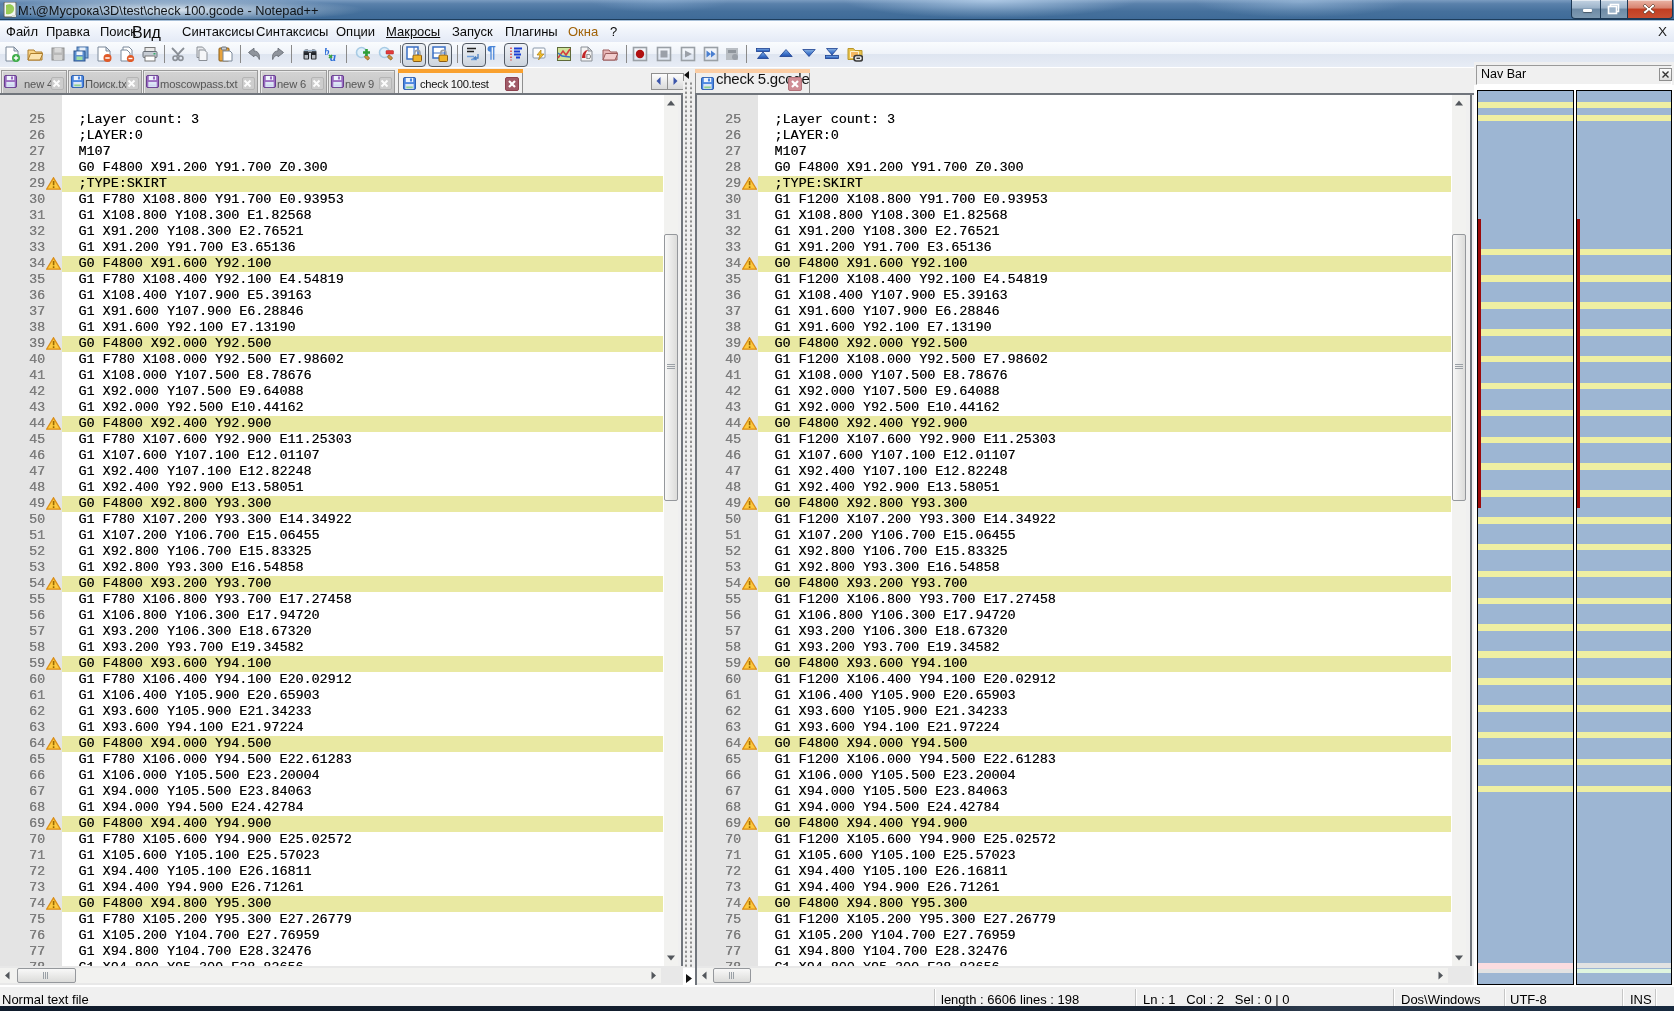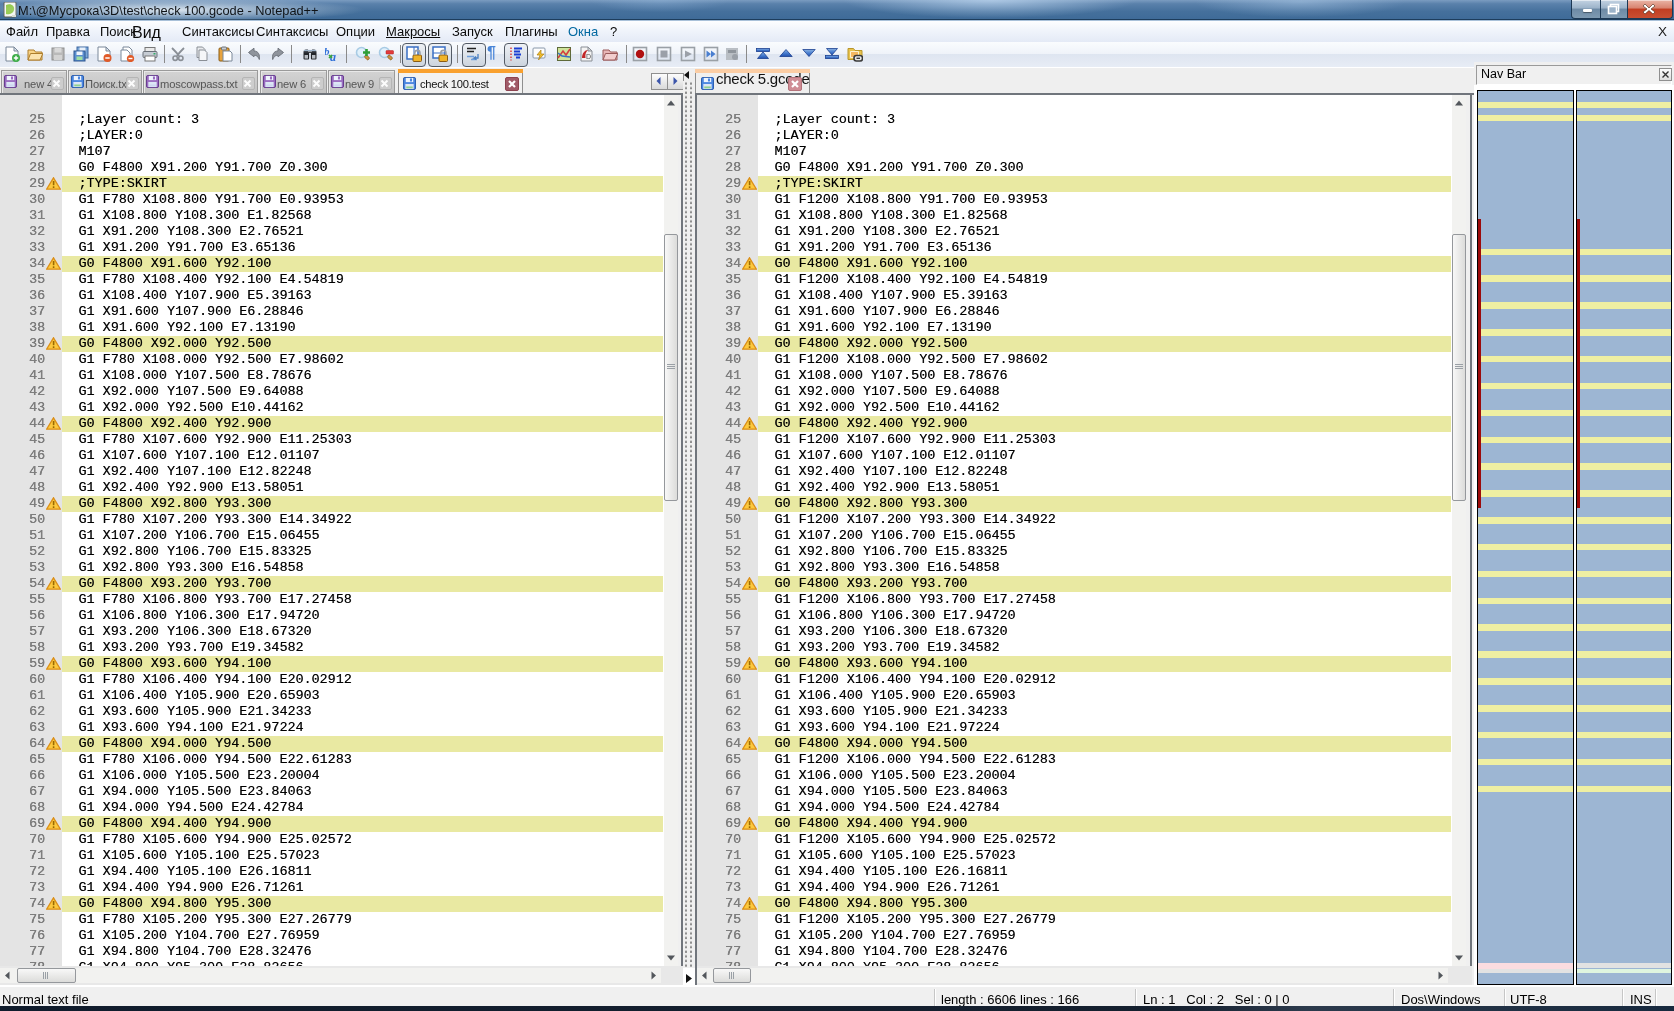--- a/index.html
+++ b/index.html
@@ -45,21 +45,21 @@
 <div class="abs" style="left:6px;top:24px;font-size:13px;color:#0a0a0a;">Файл</div>
 <div class="abs" style="left:46px;top:24px;font-size:13px;color:#0a0a0a;">Правка</div>
 <div class="abs" style="left:100px;top:24px;font-size:13px;color:#0a0a0a;">Поиск</div>
 <div class="abs" style="left:132px;top:24px;font-size:16px;color:#0a0a0a;">Вид</div>
 <div class="abs" style="left:182px;top:24px;font-size:13px;color:#0a0a0a;">Синтаксисы</div>
 <div class="abs" style="left:256px;top:24px;font-size:13px;color:#0a0a0a;">Синтаксисы</div>
 <div class="abs" style="left:336px;top:24px;font-size:13px;color:#0a0a0a;">Опции</div>
 <div class="abs" style="left:386px;top:24px;font-size:13px;color:#0a0a0a;text-decoration:underline;">Макросы</div>
 <div class="abs" style="left:452px;top:24px;font-size:13px;color:#0a0a0a;">Запуск</div>
 <div class="abs" style="left:505px;top:24px;font-size:13px;color:#0a0a0a;">Плагины</div>
-<div class="abs" style="left:568px;top:24px;font-size:13px;color:#0369a1;">Окна</div>
+<div class="abs" style="left:568px;top:24px;font-size:13px;color:#a16207;">Окна</div>
 <div class="abs" style="left:610px;top:24px;font-size:13px;color:#0a0a0a;">?</div>
 <div class="abs" style="left:1658px;top:24px;font-size:13.5px;color:#1a1a1a;">X</div>
 <div class="abs" style="left:0;top:42px;width:1674px;height:26px;background:linear-gradient(#fafcfe 0%,#eff3f9 45%,#dee5f0 46%,#e8edf6 100%);"></div>
 <div class="abs" style="left:0;top:67px;width:1674px;height:1px;background:#ffffff;"></div>
 
 <svg class="abs" style="left:4px;top:46px" width="16" height="16" viewBox="0 0 16 16">
     <path d="M2 1 h8 l4 4 v10 h-12 z" fill="#fff" stroke="#7a8899" stroke-width="1"></path>
     <path d="M10 1 l4 4 h-4 z" fill="#dde5ee" stroke="#7a8899" stroke-width="1"></path>
     <circle cx="12" cy="12" r="4" fill="#3fae49"></circle>
     <path d="M12 9.8v4.4M9.8 12h4.4" stroke="#fff" stroke-width="1.4"></path>
@@ -827,17 +827,17 @@
 <div class="abs" style="left:1393px;top:989px;width:1px;height:17px;background:#c6c6c6;"></div>
 <div class="abs" style="left:1394px;top:989px;width:1px;height:17px;background:#ffffff;"></div>
 <div class="abs" style="left:1504px;top:989px;width:1px;height:17px;background:#c6c6c6;"></div>
 <div class="abs" style="left:1505px;top:989px;width:1px;height:17px;background:#ffffff;"></div>
 <div class="abs" style="left:1622px;top:989px;width:1px;height:17px;background:#c6c6c6;"></div>
 <div class="abs" style="left:1623px;top:989px;width:1px;height:17px;background:#ffffff;"></div>
 <div class="abs" style="left:1655px;top:989px;width:1px;height:17px;background:#c6c6c6;"></div>
 <div class="abs" style="left:1656px;top:989px;width:1px;height:17px;background:#ffffff;"></div>
 <div class="abs" style="left:2px;top:992px;font-size:13px;color:#000;">Normal text file</div>
 <div class="abs" style="left:941px;top:992px;font-size:13px;color:#000;">length : 6606</div>
-<div class="abs" style="left:1020px;top:992px;font-size:13px;color:#000;">lines : 166</div>
+<div class="abs" style="left:1020px;top:992px;font-size:13px;color:#000;">lines : 198</div>
 <div class="abs" style="left:1143px;top:992px;font-size:13px;color:#000;">Ln : 1&nbsp;&nbsp;&nbsp;Col : 2&nbsp;&nbsp;&nbsp;Sel : 0 | 0</div>
 <div class="abs" style="left:1401px;top:992px;font-size:13px;color:#000;">Dos\Windows</div>
 <div class="abs" style="left:1510px;top:992px;font-size:13px;color:#000;">UTF-8</div>
 <div class="abs" style="left:1630px;top:992px;font-size:13px;color:#000;">INS</div>
 <div class="abs" style="left:0;top:1006px;width:1674px;height:5px;background:linear-gradient(90deg,#101c2c 0%,#15202f 70%,#2c3a4c 78%,#17293e 100%);"></div>
 </body></html>

